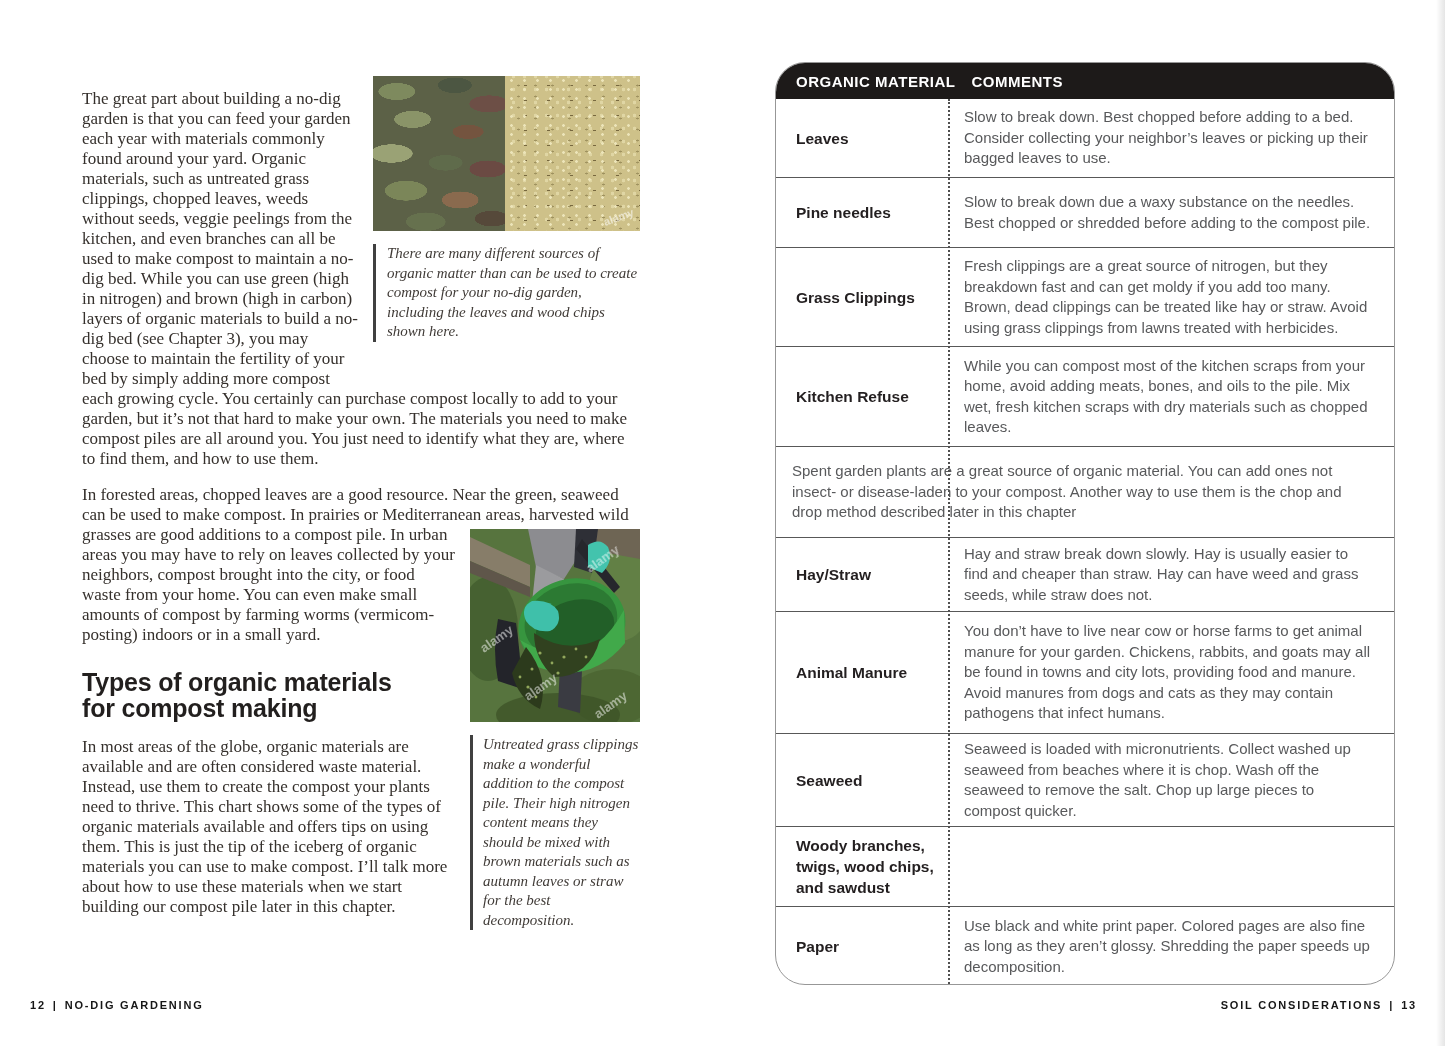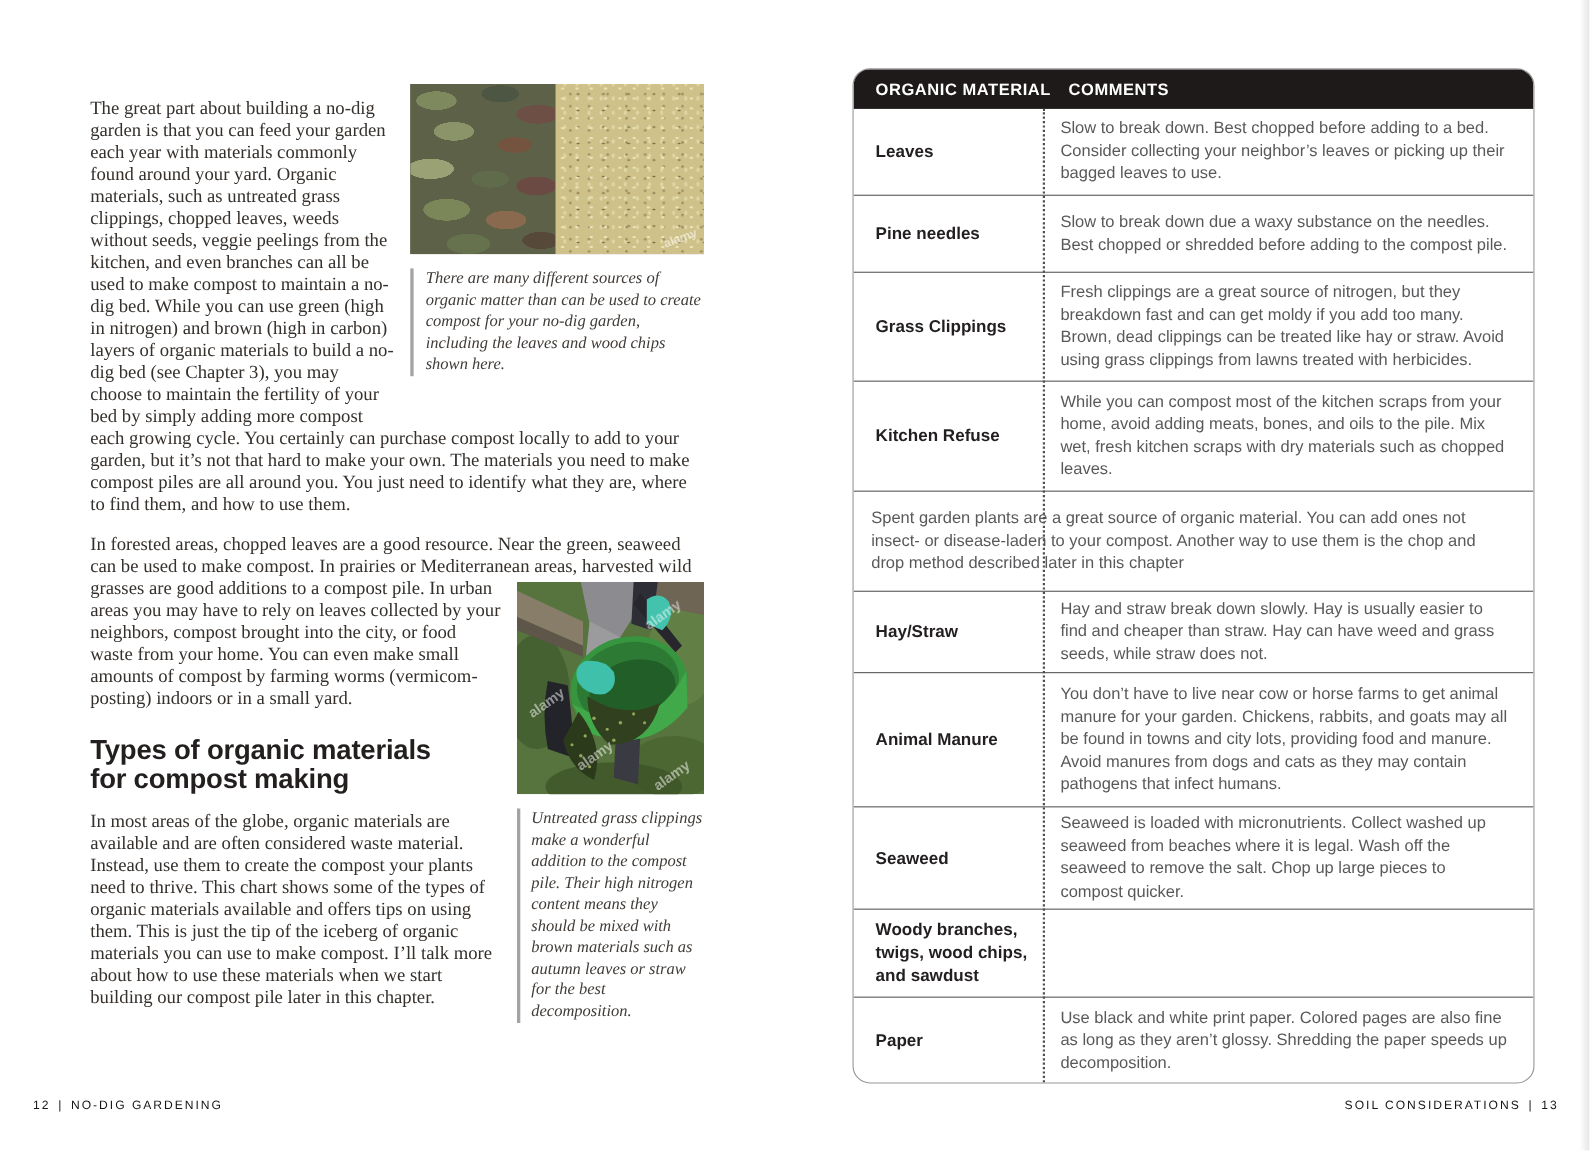--- a/index.html
+++ b/index.html
@@ -12,21 +12,21 @@
     font-family:"Liberation Serif", serif;
     font-size:17px; line-height:20px; color:#35302c;
   }
   .left-page p { margin:16px 0 9px 0; }
 
   .fig1 { float:right; width:267px; margin:3px 0 34px 14px; }
   .fig2wrap { float:right; width:170px; margin:4px 0 10px 14px; }
 
   .caption {
     display:block; margin-top:13px;
-    border-left:3px solid #a3a3a3; padding-left:11px;
+    border-left:3px solid #404040; padding-left:11px;
     font-style:italic; font-size:15px; line-height:19.5px; color:#403b37;
   }
   .fig2wrap .caption { padding-left:10px; }
 
   .section-heading {
     font-family:"Liberation Sans", sans-serif;
     font-weight:bold; font-size:25px; line-height:26px;
     letter-spacing:-0.2px; color:#221f1e;
     width:320px; margin:24px 0 12px 0;
   }
@@ -63,21 +63,21 @@
   }
   .photo1 .wm1 {
     position:absolute; right:6px; bottom:8px; color:rgba(255,255,255,.55);
     font:bold 11px "Liberation Sans", sans-serif; transform:rotate(-20deg);
   }
   .photo2 { display:block; width:170px; height:193px; }
 
   
   .table-panel {
     position:absolute; left:775px; top:62px; width:620px; height:923px;
-    border:1px solid #979797; border-radius:16px; overflow:hidden; background:#fff;
+    border:1px solid #979797; border-radius:30px; overflow:hidden; background:#fff;
   }
   .table-header {
     display:flex; align-items:center; height:36px; background:#1d1a19;
     color:#ffffff; font-weight:bold; font-size:15px; letter-spacing:0.5px;
   }
   .table-header .hcell1 { flex:0 0 172px; padding-left:20px; white-space:nowrap; }
   .table-header .hcell2 { padding-left:16px; }
   .col-divider {
     position:absolute; left:172px; top:36px; bottom:0; width:0;
     border-left:2px dotted #4f4f4f;
@@ -90,21 +90,21 @@
     font-weight:bold; font-size:15.5px; line-height:21px; color:#231f20;
   }
   .tcom {
     flex:1; display:flex; align-items:center;
     padding:4px 20px 4px 16px;
     font-size:15px; line-height:20.5px; color:#58595b;
   }
 
   
   .footer {
-    position:absolute; top:999px; font-weight:normal; font-size:11px;
+    position:absolute; top:999px; font-weight:bold; font-size:11px;
     letter-spacing:1.8px; color:#161616; white-space:nowrap;
   }
   .footer-left  { left:30px; }
   .footer-right { right:28px; }
   .fsep { display:inline-block; margin:0 7px; }
 
   .page-edge {
     position:absolute; right:0; top:0; width:9px; height:100%;
     background:linear-gradient(to right, rgba(0,0,0,0), rgba(0,0,0,0.10));
   }
@@ -214,21 +214,21 @@
   <div class="trow" style="height:74px">
     <div class="tmat">Hay/Straw</div>
     <div class="tcom">Hay and straw break down slowly. Hay is usually easier to find and cheaper than straw. Hay can have weed and grass seeds, while straw does not.</div>
   </div>
   <div class="trow" style="height:122px">
     <div class="tmat">Animal Manure</div>
     <div class="tcom">You don’t have to live near cow or horse farms to get animal manure for your garden. Chickens, rabbits, and goats may all be found in towns and city lots, providing food and manure. Avoid manures from dogs and cats as they may contain pathogens that infect humans.</div>
   </div>
   <div class="trow" style="height:93px">
     <div class="tmat">Seaweed</div>
-    <div class="tcom">Seaweed is loaded with micronutrients. Collect washed up seaweed from beaches where it is legal. Wash off the seaweed to remove the salt. Chop up large pieces to compost quicker.</div>
+    <div class="tcom">Seaweed is loaded with micronutrients. Collect washed up seaweed from beaches where it is chop. Wash off the seaweed to remove the salt. Chop up large pieces to compost quicker.</div>
   </div>
   <div class="trow" style="height:80px">
     <div class="tmat">Woody branches, twigs, wood chips, and sawdust</div>
   </div>
   <div class="trow" style="height:80px">
     <div class="tmat">Paper</div>
     <div class="tcom">Use black and white print paper. Colored pages are also fine as long as they aren’t glossy. Shredding the paper speeds up decomposition.</div>
   </div>
 
   <div class="col-divider"></div>

